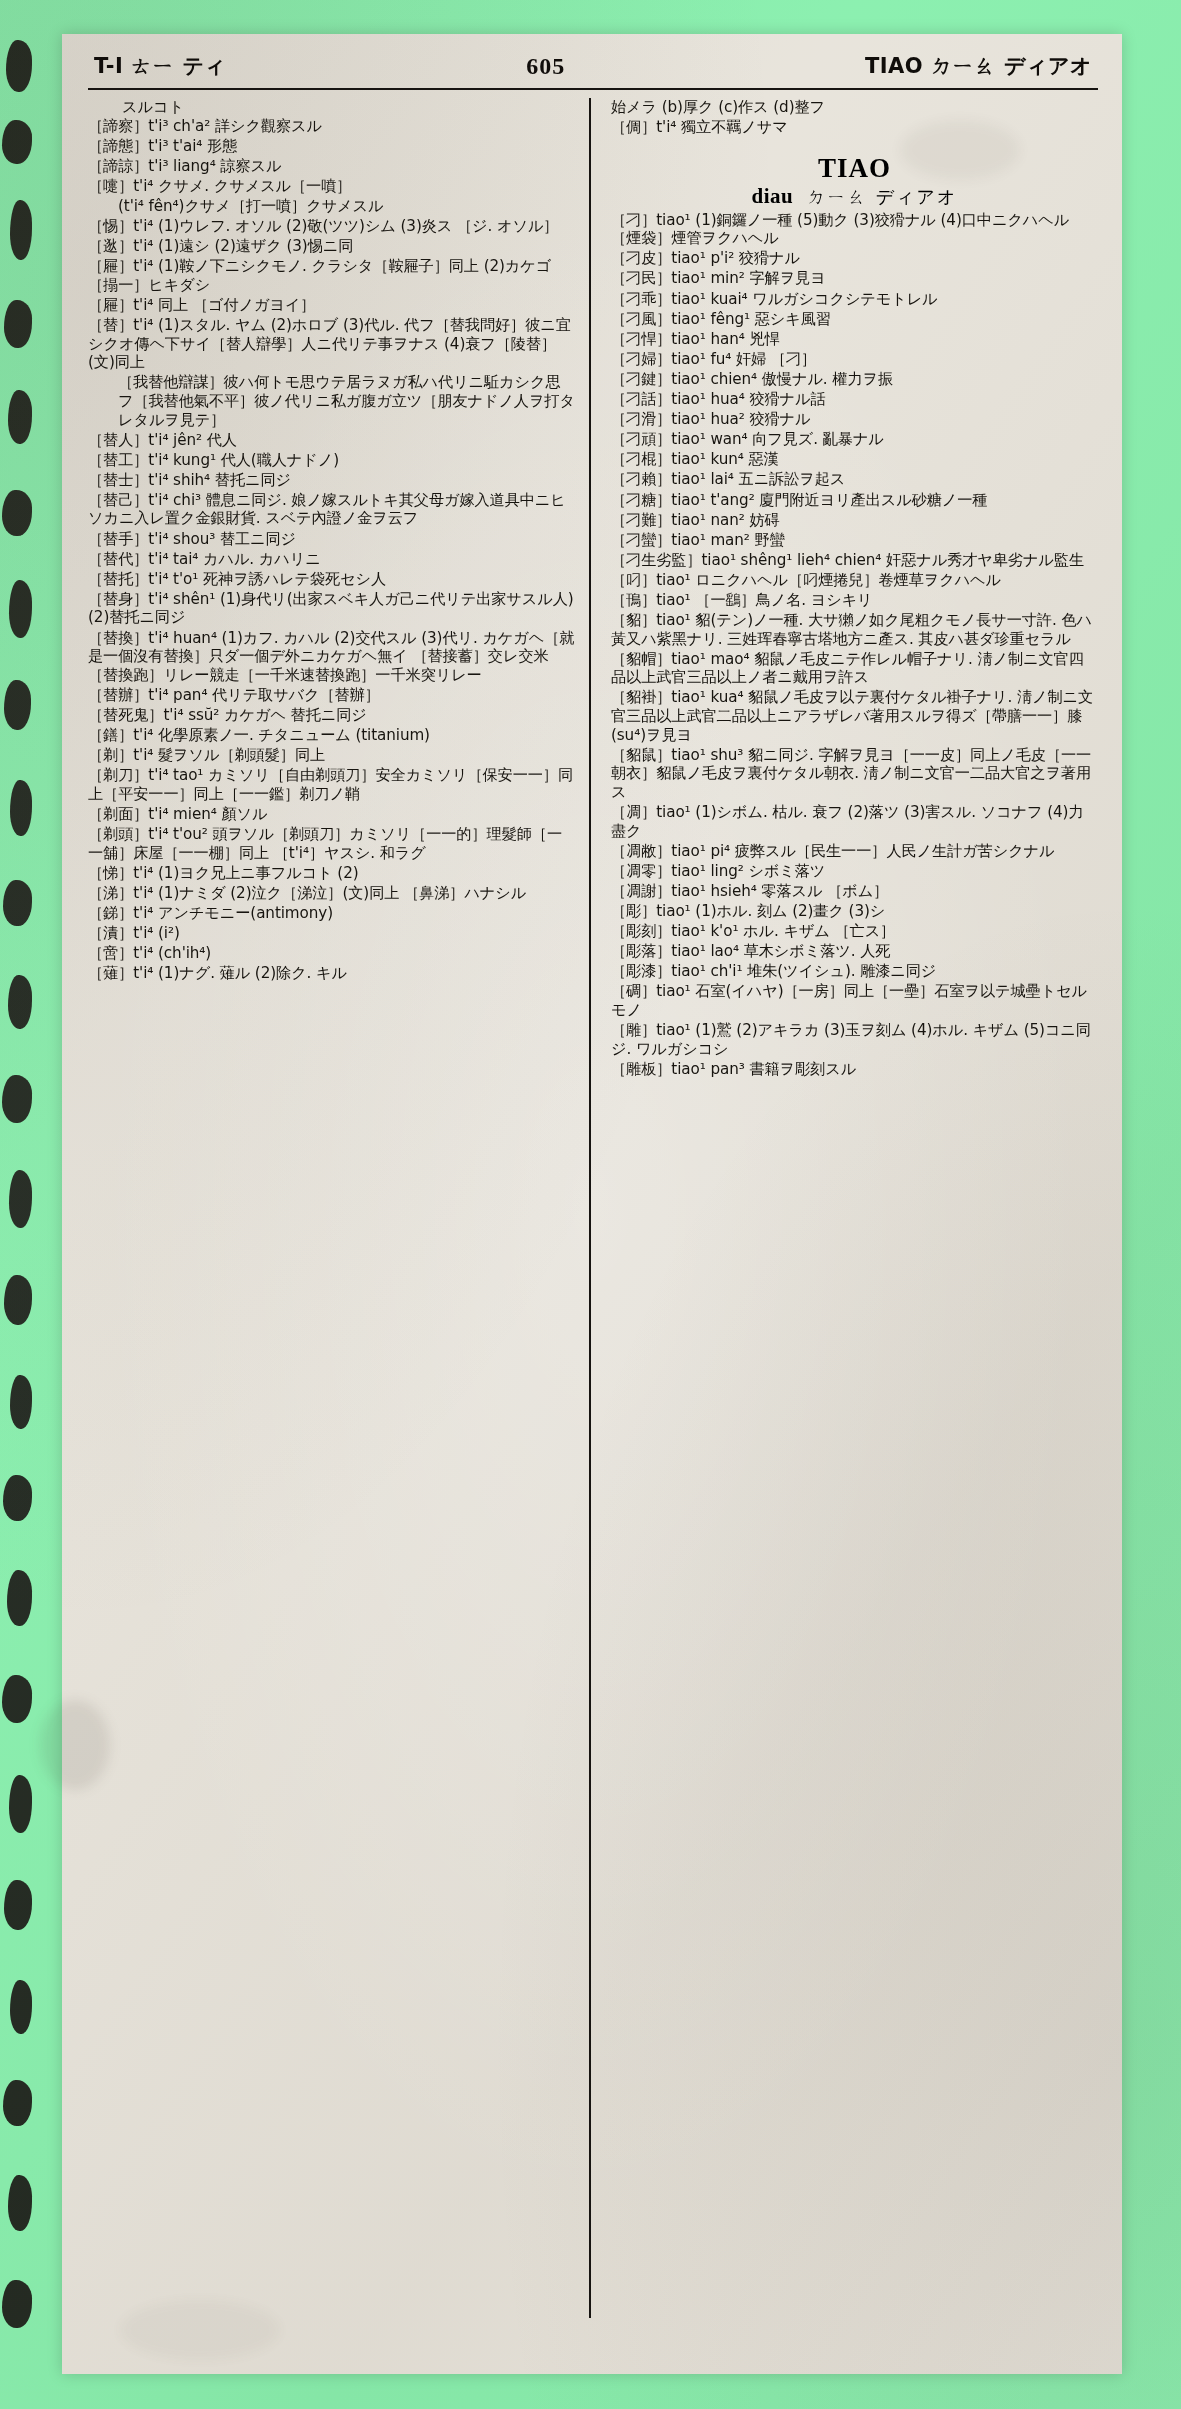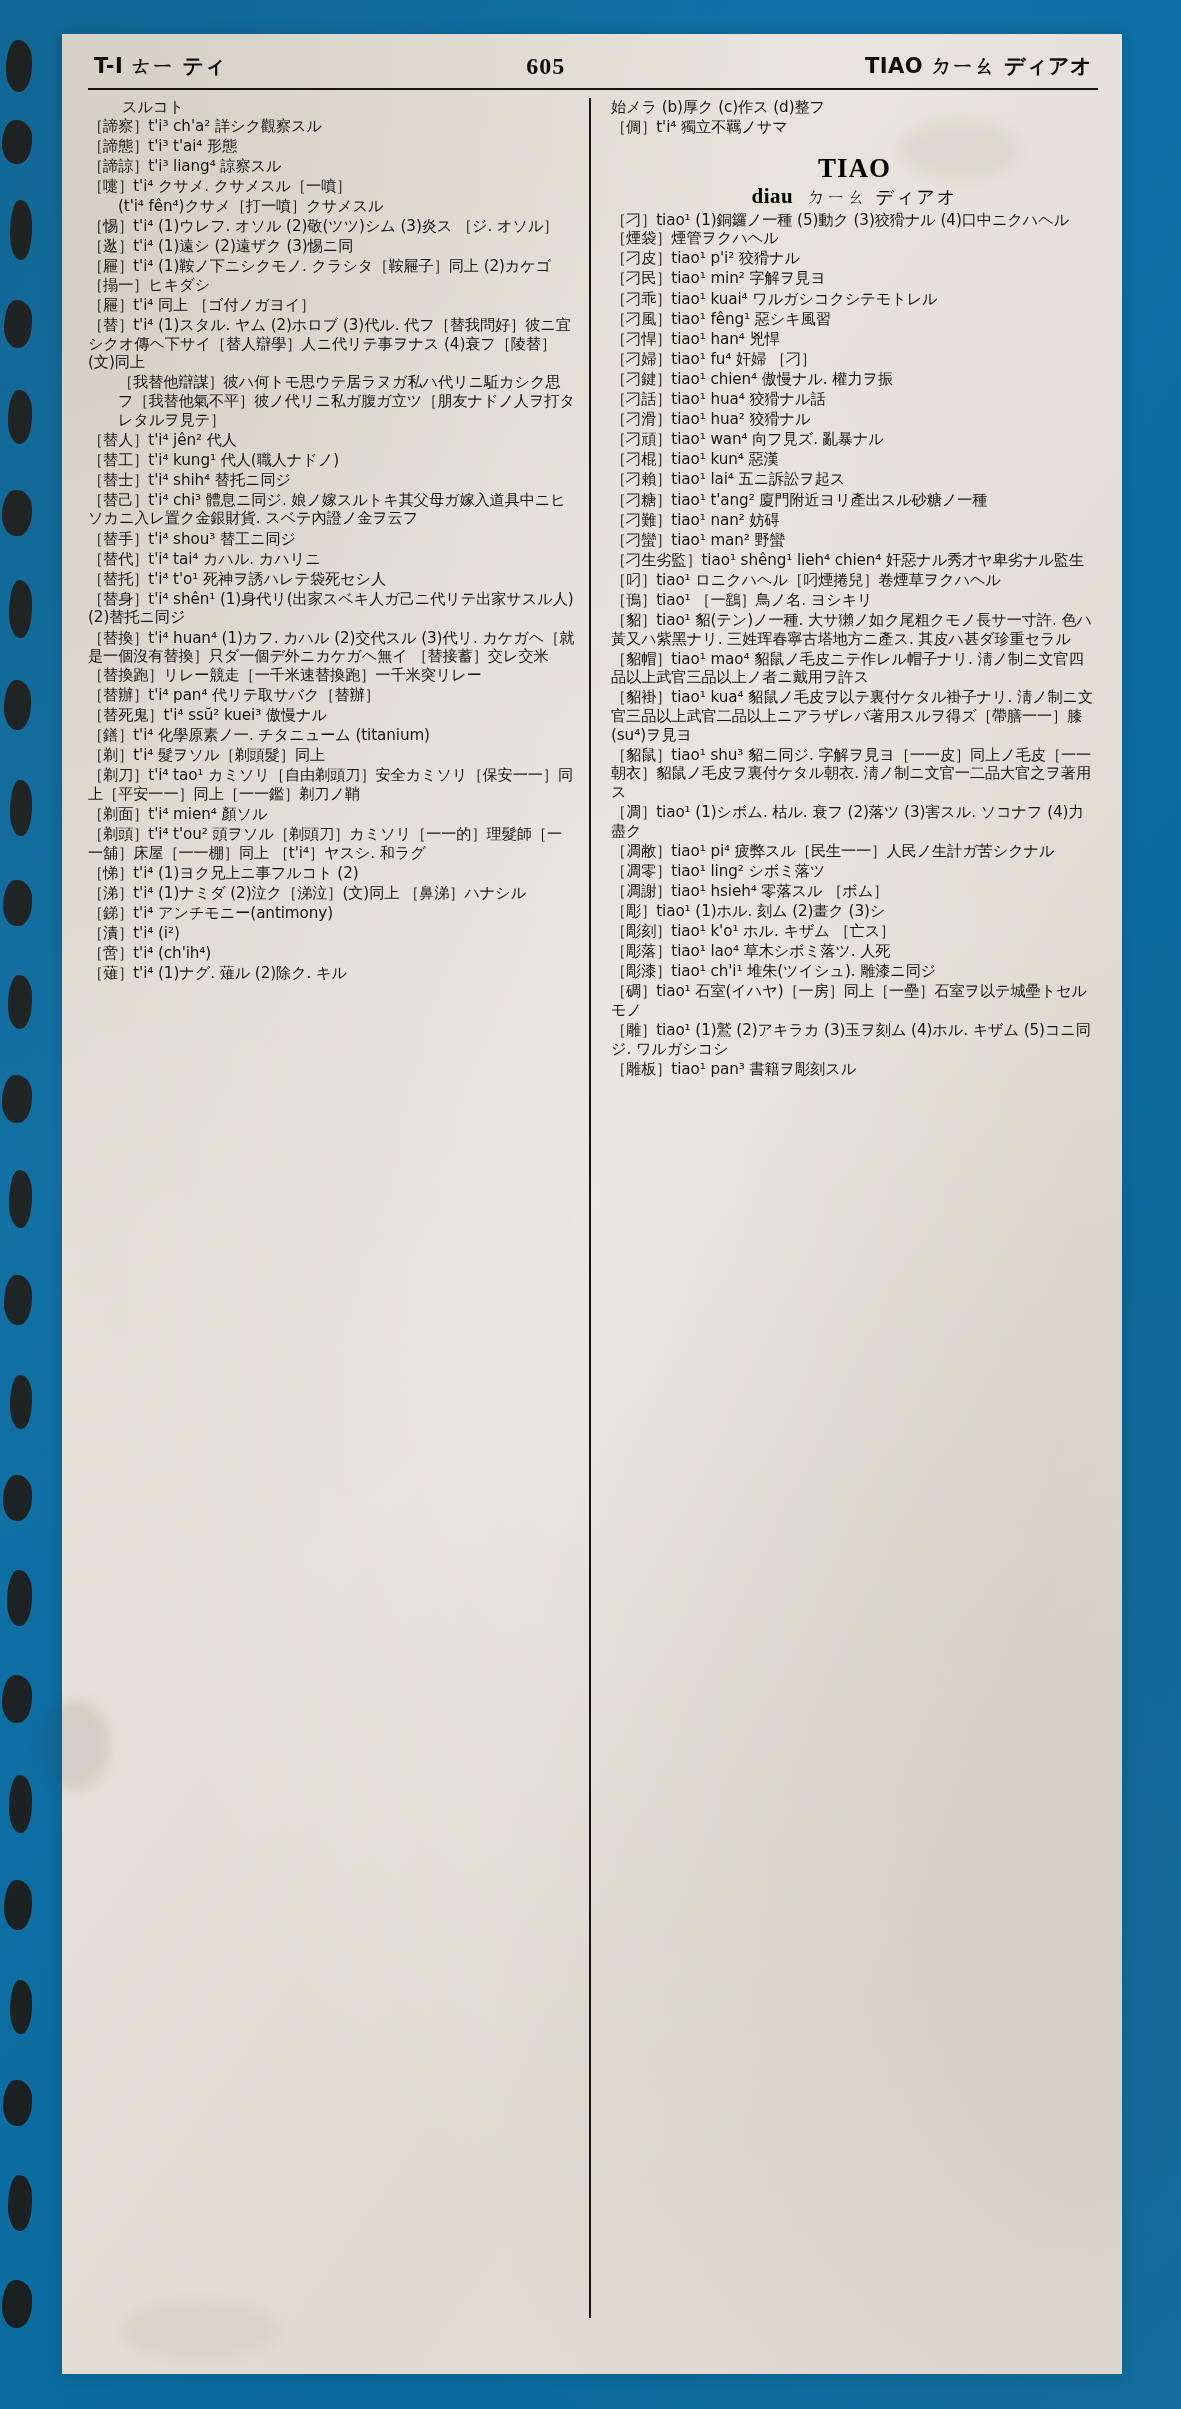--- a/index.html
+++ b/index.html
@@ -8,21 +8,21 @@
     background: #cfcbc2;
   }
   body {
     font-family: "Liberation Serif", serif;
   }
   #page {
     position: relative;
     width: 1181px;
     height: 2409px;
     margin: 0 auto;
-    background: #0369a1;
+    background: #86efac;
     overflow: hidden;
   }
   
   #page::before {
     content: "";
     position: absolute;
     inset: 0;
     background:
       radial-gradient(ellipse at 8% 12%, rgba(90,80,65,0.10), rgba(0,0,0,0) 45%),
       radial-gradient(ellipse at 95% 85%, rgba(90,80,65,0.12), rgba(0,0,0,0) 40%),
@@ -232,21 +232,21 @@
         <div class="entry">［替人］t'i⁴ jên² 代人</div>
         <div class="entry">［替工］t'i⁴ kung¹ 代人(職人ナドノ)</div>
         <div class="entry">［替士］t'i⁴ shih⁴ 替托ニ同ジ</div>
         <div class="entry">［替己］t'i⁴ chi³ 體息ニ同ジ. 娘ノ嫁スルトキ其父母ガ嫁入道具中ニヒソカニ入レ置ク金銀財貨. スベテ內證ノ金ヲ云フ</div>
         <div class="entry">［替手］t'i⁴ shou³ 替工ニ同ジ</div>
         <div class="entry">［替代］t'i⁴ tai⁴ カハル. カハリニ</div>
         <div class="entry">［替托］t'i⁴ t'o¹ 死神ヲ誘ハレテ袋死セシ人</div>
         <div class="entry">［替身］t'i⁴ shên¹ (1)身代リ(出家スベキ人ガ己ニ代リテ出家サスル人) (2)替托ニ同ジ</div>
         <div class="entry">［替換］t'i⁴ huan⁴ (1)カフ. カハル (2)交代スル (3)代リ. カケガヘ［就是一個沒有替換］只ダ一個デ外ニカケガヘ無イ  ［替接蓄］交レ交米［替換跑］リレー競走［一千米速替換跑］一千米突リレー</div>
         <div class="entry">［替辦］t'i⁴ pan⁴ 代リテ取サバク［替辦］</div>
-        <div class="entry">［替死鬼］t'i⁴ ssŭ² kuei³ 傲慢ナル</div>
+        <div class="entry">［替死鬼］t'i⁴ ssŭ² カケガヘ 替托ニ同ジ</div>
         <div class="entry">［鐥］t'i⁴ 化學原素ノ一. チタニューム (titanium)</div>
         <div class="entry">［剃］t'i⁴ 髮ヲソル［剃頭髮］同上</div>
         <div class="entry">［剃刀］t'i⁴ tao¹ カミソリ［自由剃頭刀］安全カミソリ［保安一一］同上［平安一一］同上［一一鑑］剃刀ノ鞘</div>
         <div class="entry">［剃面］t'i⁴ mien⁴ 顏ソル</div>
         <div class="entry">［剃頭］t'i⁴ t'ou² 頭ヲソル［剃頭刀］カミソリ［一一的］理髮師［一一舖］床屋［一一棚］同上 ［t'i⁴］ヤスシ. 和ラグ</div>
         <div class="entry">［悌］t'i⁴ (1)ヨク兄上ニ事フルコト (2)</div>
         <div class="entry">［涕］t'i⁴ (1)ナミダ (2)泣ク［涕泣］(文)同上   ［鼻涕］ハナシル</div>
         <div class="entry">［銻］t'i⁴ アンチモニー(antimony)</div>
         <div class="entry">［漬］t'i⁴ (i²)</div>
         <div class="entry">［啻］t'i⁴ (ch'ih⁴)</div>

